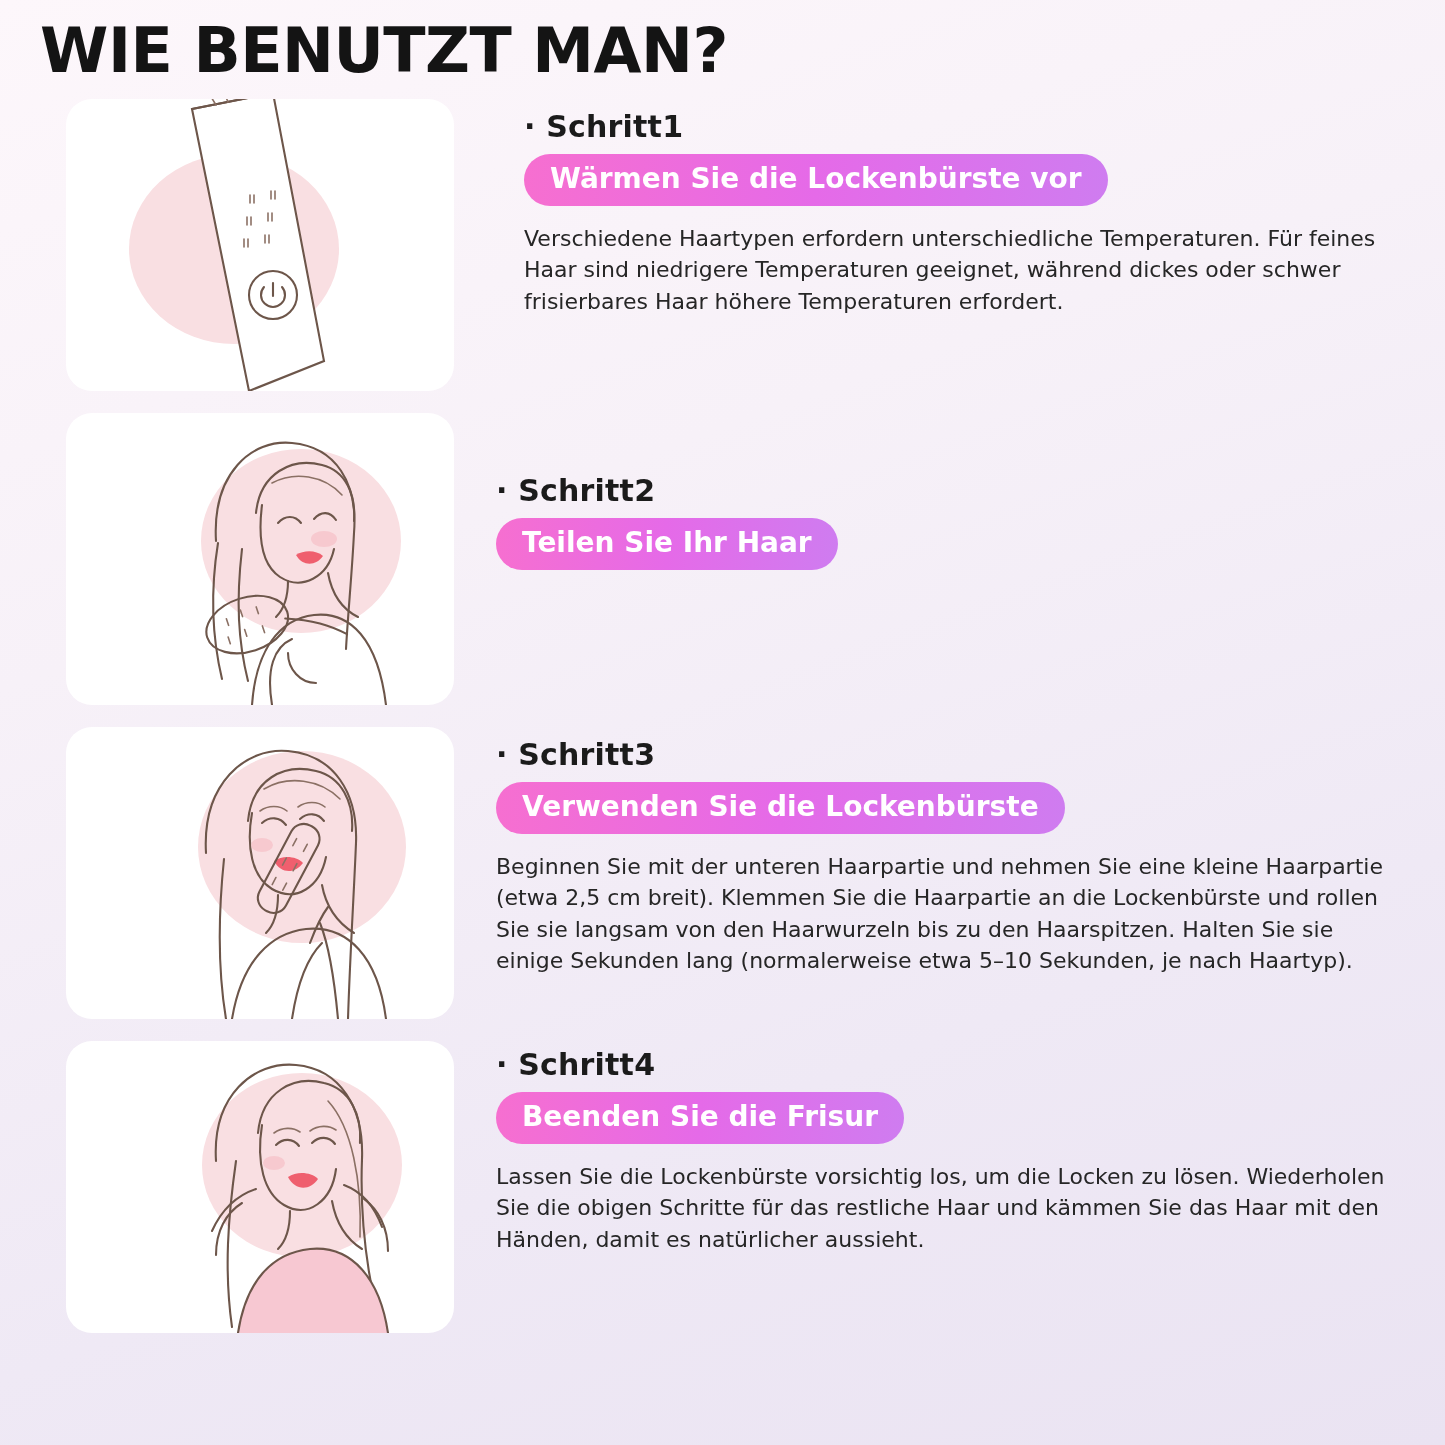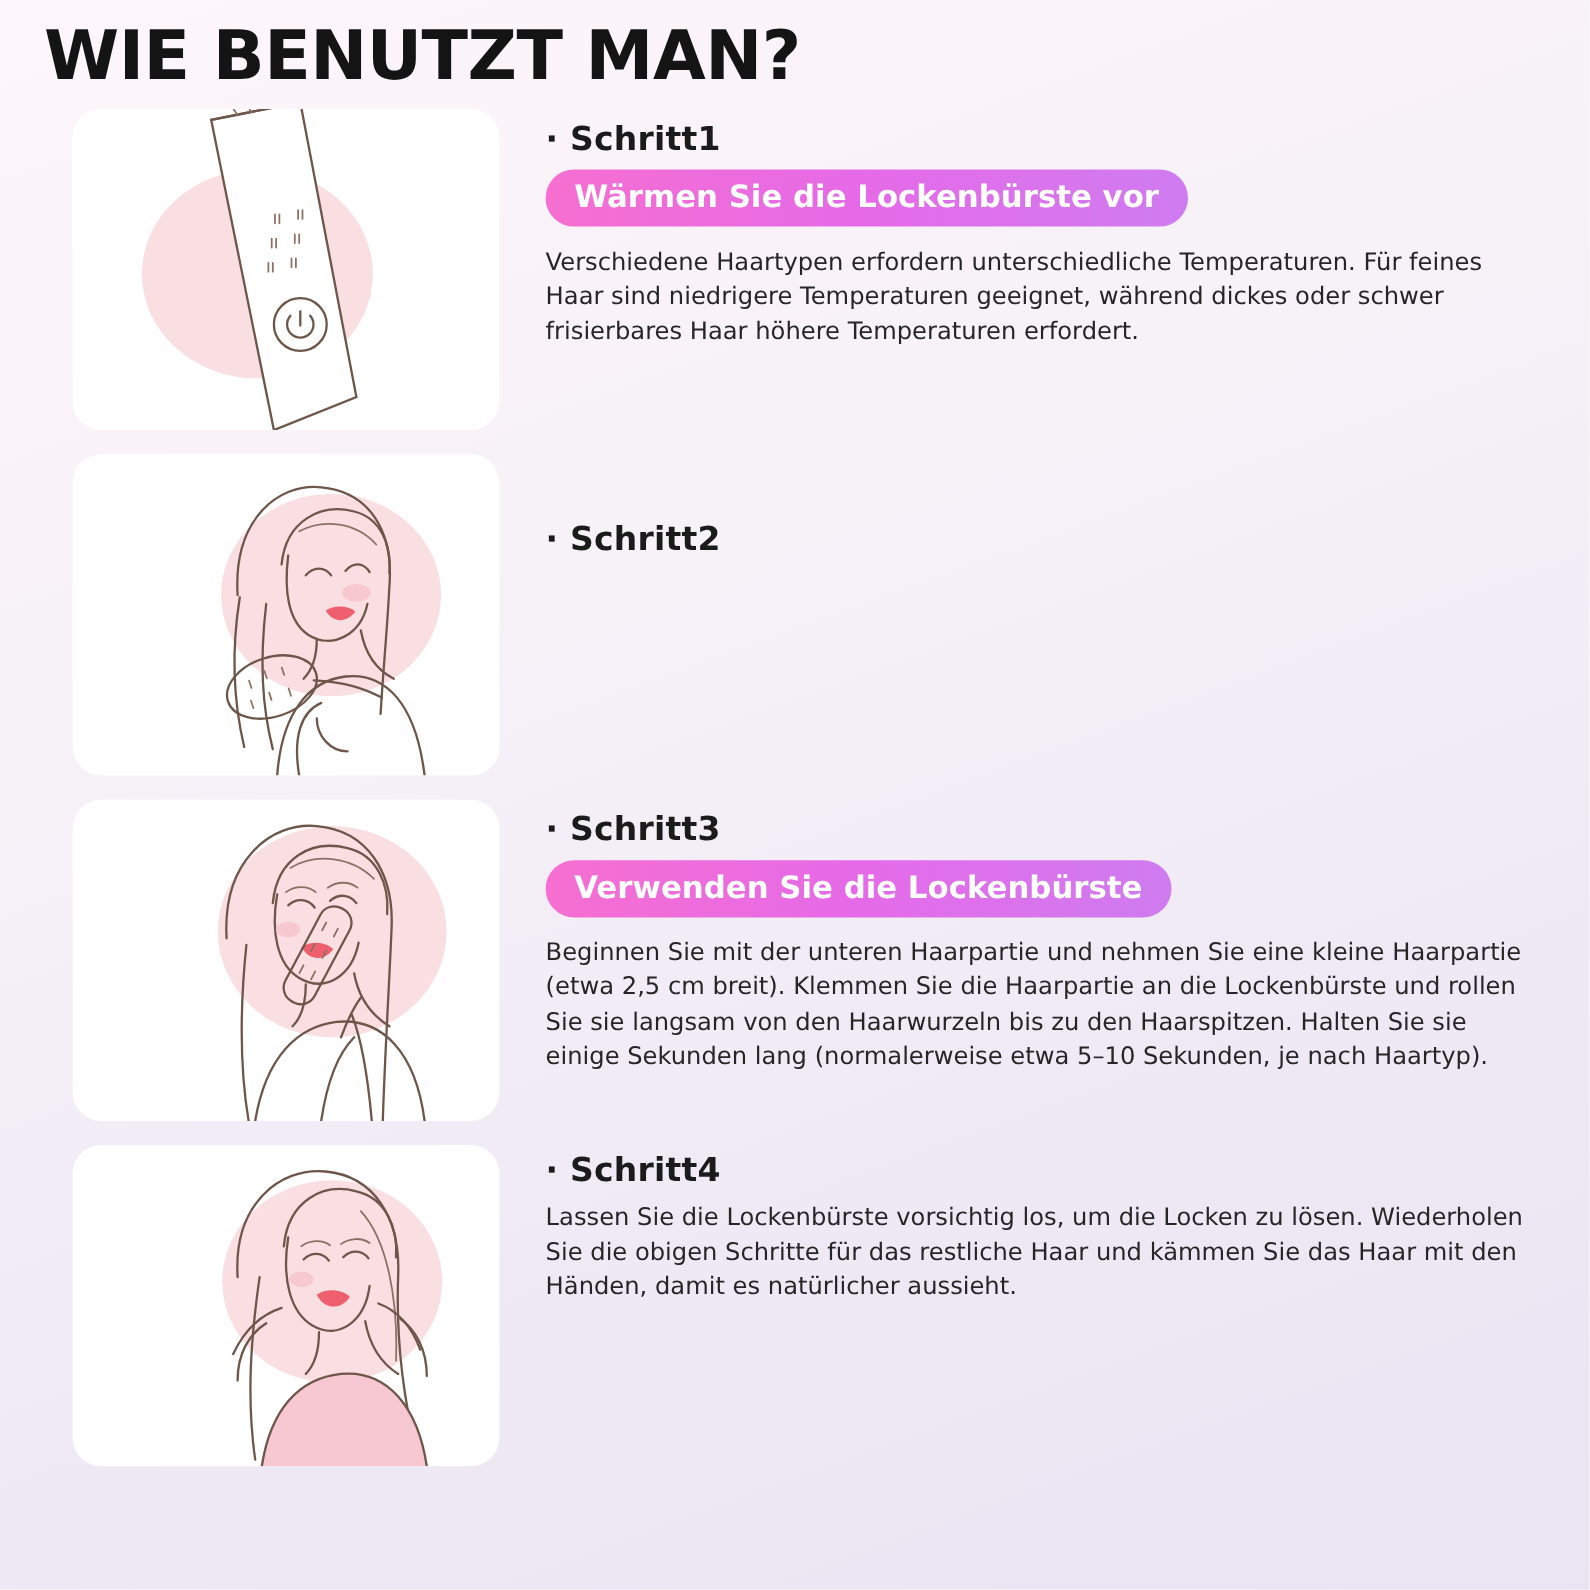--- a/index.html
+++ b/index.html
@@ -104,21 +104,21 @@
   }
 
   .desc {
     font-size: 22px;
     line-height: 1.42;
     color: #262626;
     max-width: 960px;
   }
 
   
-  .step-1 { margin-top: 6px; }
+  .step-1 { margin-top: 6px; gap: 28px; }
   .step-1 .step-body { padding-top: 10px; }
   .step-2 .step-body { padding-top: 60px; }
   .step-3 .step-body { padding-top: 10px; }
   .step-4 .step-body { padding-top: 6px; }
 
   .blob {
     fill: #f9dfe2;
   }
   .ln {
     fill: none;
@@ -211,20 +211,21 @@
             <ellipse class="ln" cx="42" cy="30" rx="42" ry="27"></ellipse>
             <path class="ln" d="M80 36 C106 46 120 56 134 70"></path>
             <g class="ln-thin">
               <path d="M24 18 l0 7 M40 14 l0 7 M56 16 l0 7 M20 36 l0 7 M38 34 l0 7 M56 36 l0 7"></path>
             </g>
           </g>
         </svg>
       </div>
       <div class="step-body">
         <div class="step-label">· Schritt2</div>
+        <div class="pill">Teilen Sie Ihr Haar</div>
       </div>
     </div>
 
     <div class="step step-3">
       <div class="thumb">
         <svg viewBox="0 0 388 292" xmlns="http://www.w3.org/2000/svg" aria-hidden="true">
           <ellipse class="blob" cx="236" cy="120" rx="104" ry="96"></ellipse>
 
           <path class="ln" d="M140 126 C136 56 180 20 222 24 C268 28 292 66 290 116 C288 166 284 228 282 292"></path>
           <path class="ln" d="M158 132 C152 190 152 244 160 292"></path>
@@ -289,18 +290,19 @@
           <path class="ln" d="M172 292 C180 240 206 212 244 208 C286 204 314 238 322 292"></path>
 
           <path class="ln" d="M146 190 C156 168 172 154 190 148"></path>
           <path class="ln" d="M150 214 C150 190 160 172 176 162"></path>
           <path class="ln" d="M316 186 C308 164 294 150 278 144"></path>
           <path class="ln" d="M322 210 C322 186 312 168 298 158"></path>
         </svg>
       </div>
       <div class="step-body">
         <div class="step-label">· Schritt4</div>
+        <div class="pill">Beenden Sie die Frisur</div>
         <div class="desc">Lassen Sie die Lockenbürste vorsichtig los, um die Locken zu lösen. Wiederholen Sie die obigen Schritte für das restliche Haar und kämmen Sie das Haar mit den Händen, damit es natürlicher aussieht.</div>
       </div>
     </div>
 
   </div>
 </div>
 
 </body></html>

